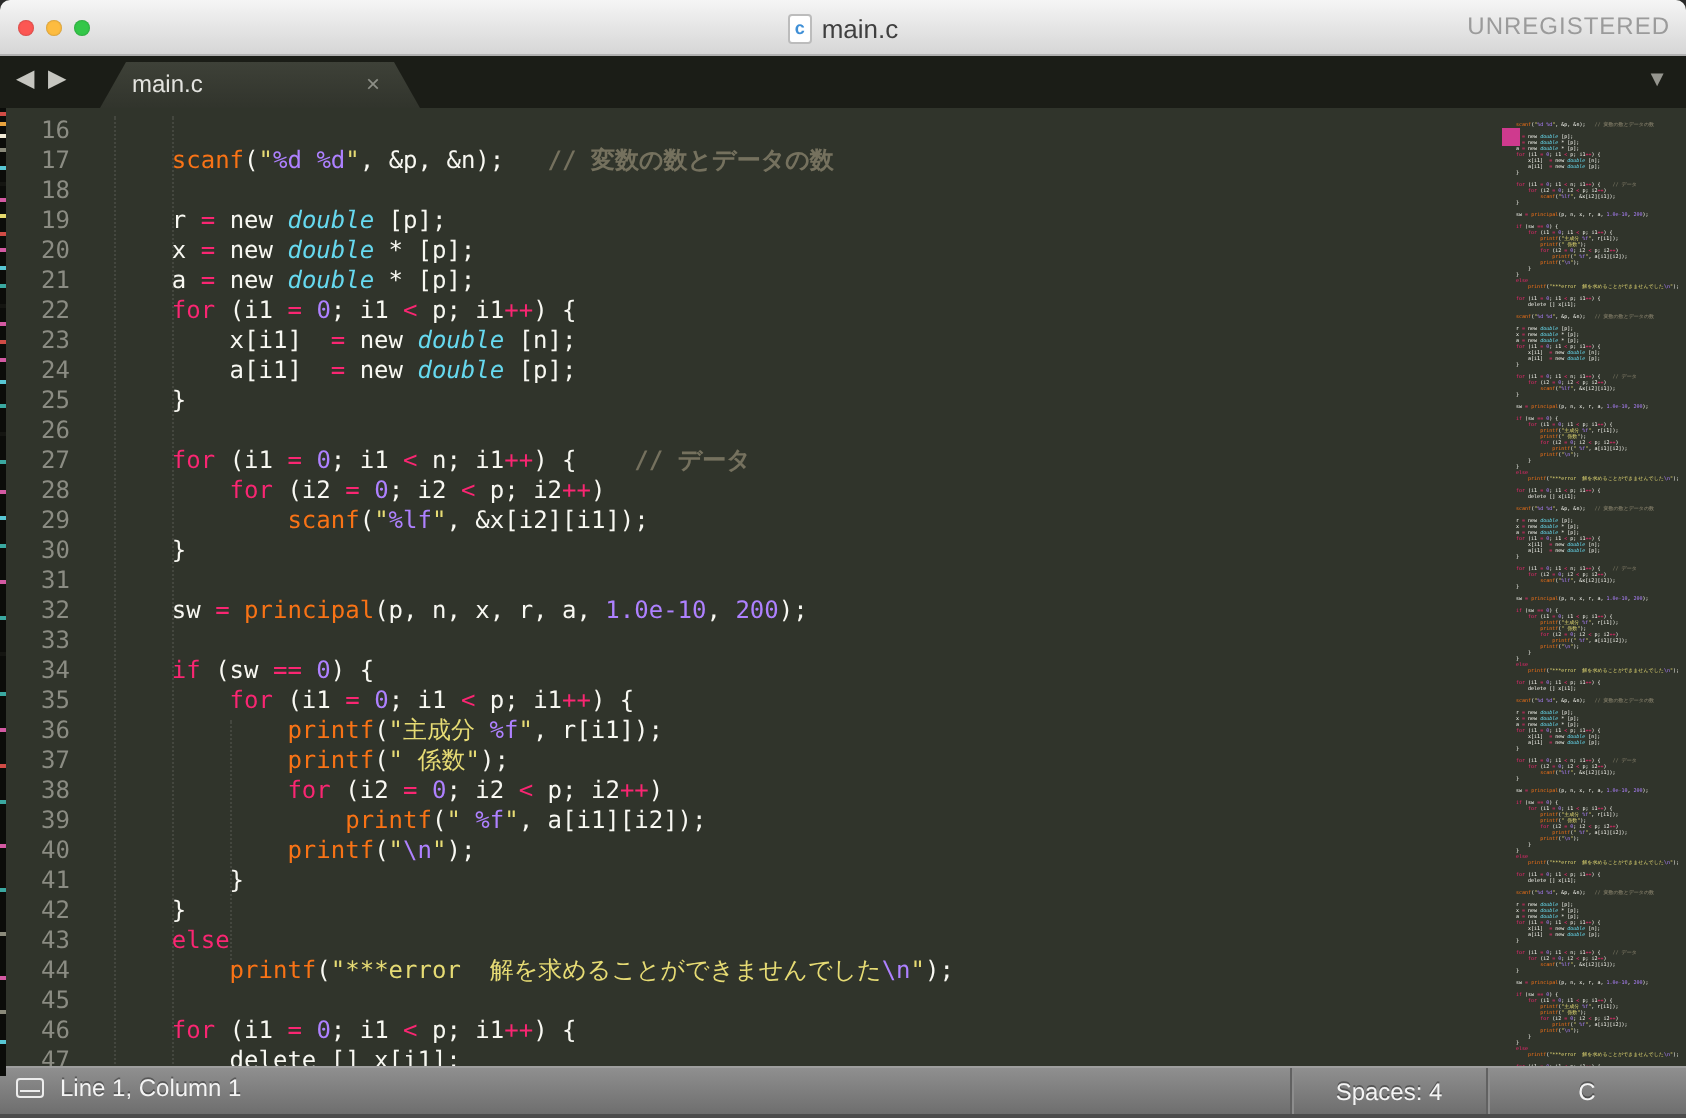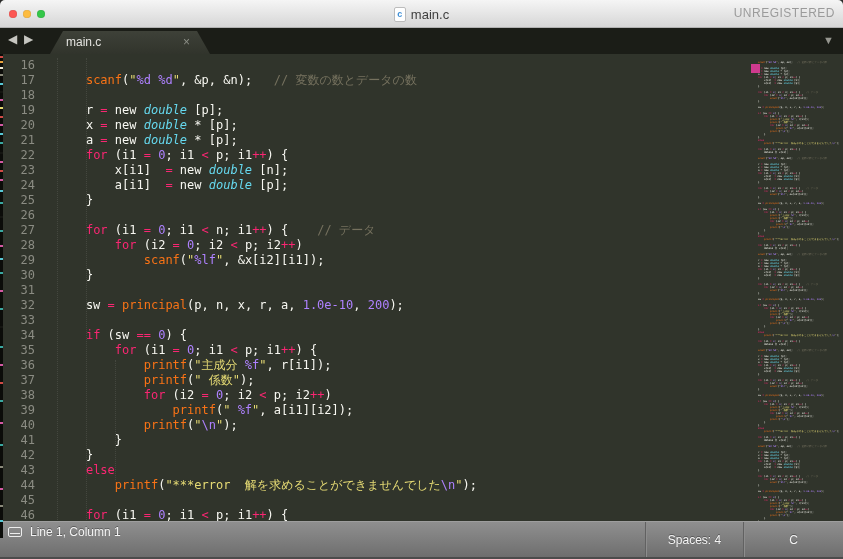--- a/index.html
+++ b/index.html
@@ -40,32 +40,32 @@
   .line { display:flex; height:15px; }
   .ln { width:35px; text-align:right; color:#8b8c83; flex:none; }
   .code { padding-left:22px; }
   .t  { color:#f8f8f2; }
   .k  { color:#f92672; }
   .ty { color:#66d9ef; font-style:italic; }
   .f  { color:#f97316; }
   .s  { color:#e6db74; }
   .e  { color:#ae81ff; }
   .n  { color:#ae81ff; }
-  .c  { color:#75715e; }
+  .c  { color:#75715e;font-weight:bold; }
   .guide { position:absolute; top:4px; bottom:0; border-left:1px dotted rgba(248,248,242,.10); }
   #guide-0 { left:57px; } #guide-1 { left:86px; } #guide-2 { left:115px; top:306px; height:120px; bottom:auto; }
 
   
   #minimap { position:absolute; top:0; right:0; width:97px; height:100%; overflow:hidden;
     font-family:"DejaVu Sans Mono", monospace; font-size:2.5px; line-height:3px; white-space:pre; padding:4px 0 0 6px; }
   #minimap .mline { height:3px; }
   #mini-block { position:absolute; top:10px; left:5px; width:9px; height:9px; background:#cf3a8e; }
 
   
-  #statusbar { position:absolute; bottom:0; left:0; width:100%; height:38px;
+  #statusbar { position:absolute; bottom:0; left:0; width:100%; height:26px;
     background:linear-gradient(#8f8f8f,#6e6e6e); border-top:1px solid #9e9e9e; border-bottom:2px solid #4c4c4c;
     color:#f4f4f4; font-size:12px; text-shadow:0 -1px 0 rgba(0,0,0,.35); }
   #panel-toggle { position:absolute; left:8px; top:5px; width:14px; height:10px;
     border:1px solid #ededed; border-radius:2px; }
   #panel-toggle::after { content:""; position:absolute; left:1px; right:1px; bottom:2px; height:1px; background:#ededed; }
   #cursor-pos { position:absolute; left:30px; top:3px; }
   .status-cell { position:absolute; top:0; height:100%; display:flex; align-items:center; justify-content:center;
     border-left:1px solid #616161; box-shadow:inset 1px 0 0 #8d8d8d; }
   #cell-spaces { right:100px; width:98px; }
   #cell-syntax { right:0; width:100px; }

